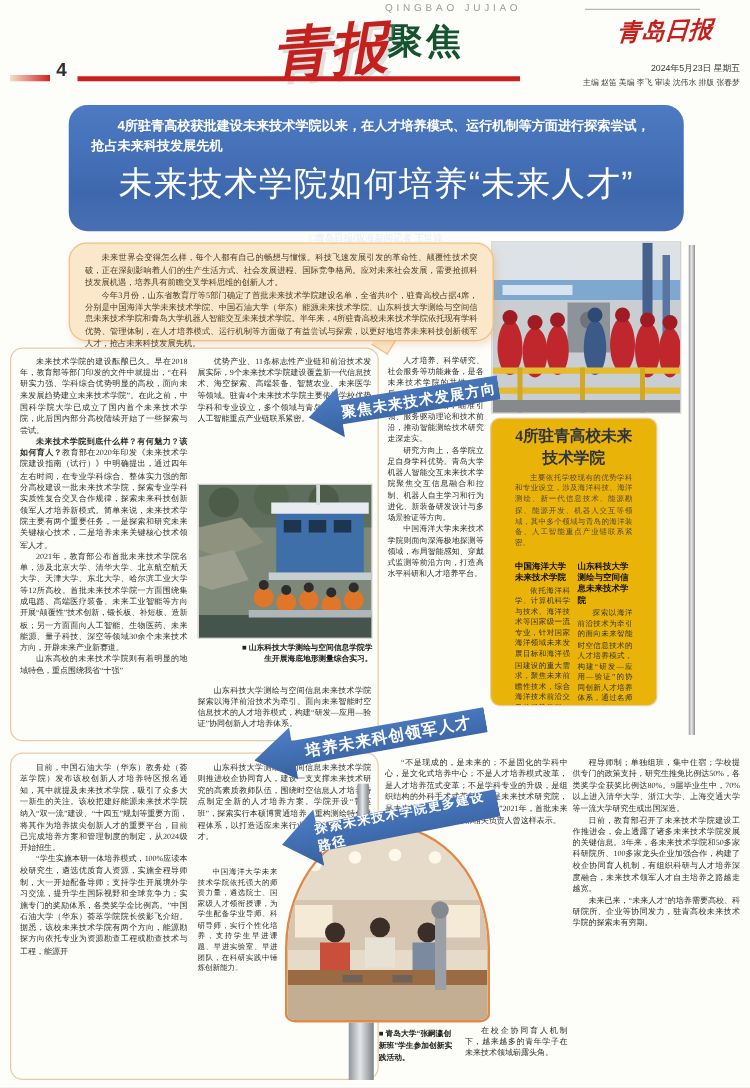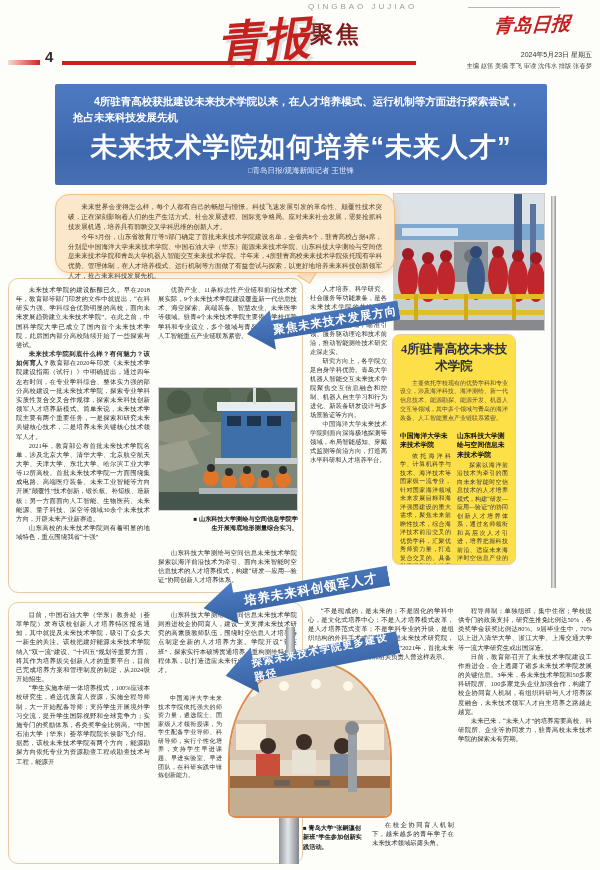--- a/index.html
+++ b/index.html
@@ -10,42 +10,42 @@
     background:#fdfdfa; overflow:hidden;
   }
   
   .en-kicker { position:absolute; left:308px; top:2px; font-family:"Liberation Sans",sans-serif;
     font-size:8px; letter-spacing:3px; color:#9a9aa0; }
   .en-line { position:absolute; left:468px; top:7px; width:92px; height:1px; background:#b5b5b8; }
   .masthead { position:absolute; left:218px; top:10px; white-space:nowrap; }
   .masthead .script { font-size:46px; font-weight:bold; font-style:italic; color:#c3201e;
     display:inline-block; transform:rotate(-4deg); text-shadow:3px 3px 0 rgba(160,160,160,.30);
     font-family:"Liberation Serif",serif; }
-  .masthead .blocky { font-size:23px; font-weight:bold; color:#7f1d1d; letter-spacing:3px;
+  .masthead .blocky { font-size:28px; font-weight:bold; color:#14532d; letter-spacing:3px;
     display:inline-block; vertical-align:14px; font-family:"Liberation Sans",sans-serif; }
   .paper-logo { position:absolute; left:494px; top:12px; font-size:19px; font-weight:900;
     color:#c3201e; font-style:italic; transform:skewX(-6deg) rotate(-2deg); white-space:nowrap; }
   .date-line { position:absolute; left:420px; top:50px; width:172px; text-align:right;
     font-size:7px; color:#333; font-family:"Liberation Sans",sans-serif; }
   .credits { position:absolute; left:420px; top:62px; width:172px; text-align:right;
     font-size:6.3px; color:#444; font-family:"Liberation Sans",sans-serif; }
   .rule-short { position:absolute; left:8px; top:60px; width:32px; height:5px;
     background:linear-gradient(to right,#f7ddcf,#d1251f); }
   .pagenum { position:absolute; left:45px; top:48px; font-size:15px; font-weight:bold; color:#2e2e2e;
     font-family:"Liberation Sans",sans-serif; }
   .rule-long { position:absolute; left:62px; top:61px; width:354px; height:4px; background:#c9201d; }
   
-  .head-box { position:absolute; left:55px; top:84px; width:492px; height:101px; border-radius:2px;
+  .head-box { position:absolute; left:55px; top:84px; width:492px; height:101px; border-radius:15px;
     background:linear-gradient(180deg,#4d7ac2 0%,#3e68ae 70%,#486fb2 100%);
     padding:9px 18px 0 18px; color:#fff; }
   .head-kicker { font-size:10.5px; font-weight:bold; line-height:1.55; text-indent:2em;
     font-family:"Liberation Sans",sans-serif; }
-  .head-title { margin-top:3px; text-align:center; font-size:27px; font-weight:bold;
+  .head-title { margin-top:3px; text-align:center; font-size:27px; font-weight:normal;
     letter-spacing:1px; font-family:"Liberation Sans",sans-serif; white-space:nowrap; }
-  .head-byline { margin-top:1px; text-align:center; font-size:7.5px; color:#e6edfb;
+  .head-byline { margin-top:21px; text-align:center; font-size:7.5px; color:#e6edfb;
     font-family:"Liberation Sans",sans-serif; }
   
   .bubble { position:absolute; left:55px; top:194px; width:340px; height:79px;
     background:#fbe7ca; border:1.5px solid #f0bf87; border-radius:14px;
     padding:7px 12px; box-shadow:2px 3px 6px rgba(222,150,70,.25); z-index:2; }
   .bubble p { font-size:6.6px; line-height:1.5; text-align:justify; text-indent:2em; color:#4a3a26; }
   .bubble-tail { position:absolute; left:300px; top:266px; width:15px; height:15px;
     background:#fbe7ca; border-right:1.5px solid #f0bf87; border-bottom:1.5px solid #f0bf87;
     transform:rotate(32deg); z-index:1; }
   
@@ -90,22 +90,22 @@
   .c2a{ left:158px; top:285px; width:139px; height:100px; }
   .c2b{ left:158px; top:548px; width:139px; height:42px; }
   .c3 { left:310px; top:284px; width:77px;  height:308px; font-size:6.3px; }
   .b1 { left:16px;  top:610px; width:134px; height:247px; }
   .b2 { left:158px; top:610px; width:139px; height:78px; }
   .b2s{ left:158px; top:694px; width:64px;  height:162px; font-size:6px; }
   .b3 { left:308px; top:606px; width:146px; height:78px; }
   .b3t{ left:372px; top:820px; width:82px;  height:46px; }
   .b4 { left:458px; top:606px; width:134px; height:258px; }
   
-  .sidebar { position:absolute; left:392px; top:334px; width:124px; height:231px;
-    border:1px solid #e9cfa9; border-radius:8px; padding:6px 7px; overflow:hidden; background:#fde047; }
+  .sidebar { position:absolute; left:392px; top:334px; width:134px; height:231px;
+    border:1px solid #e9cfa9; border-radius:8px; padding:6px 19px; overflow:hidden; background:#eab308; }
   .sb-title { text-align:center; font-size:12.5px; font-weight:bold; color:#2e3441;
     line-height:1.35; font-family:"Liberation Serif",serif; }
   .sb-intro { margin-top:4px; font-size:6px; line-height:1.45; color:#55493a; text-align:justify; text-indent:2em; }
   .sb-cols { display:flex; gap:6px; margin-top:5px; }
   .sb-col { width:68px; }
   .sb-h { font-size:6.8px; font-weight:bold; color:#111; margin:4px 0 2px 0; line-height:1.35;
     font-family:"Liberation Sans",sans-serif; }
   .sb-p { font-size:6px; line-height:1.42; color:#333; text-align:justify; text-indent:2em; }
 </style>
 </head>

